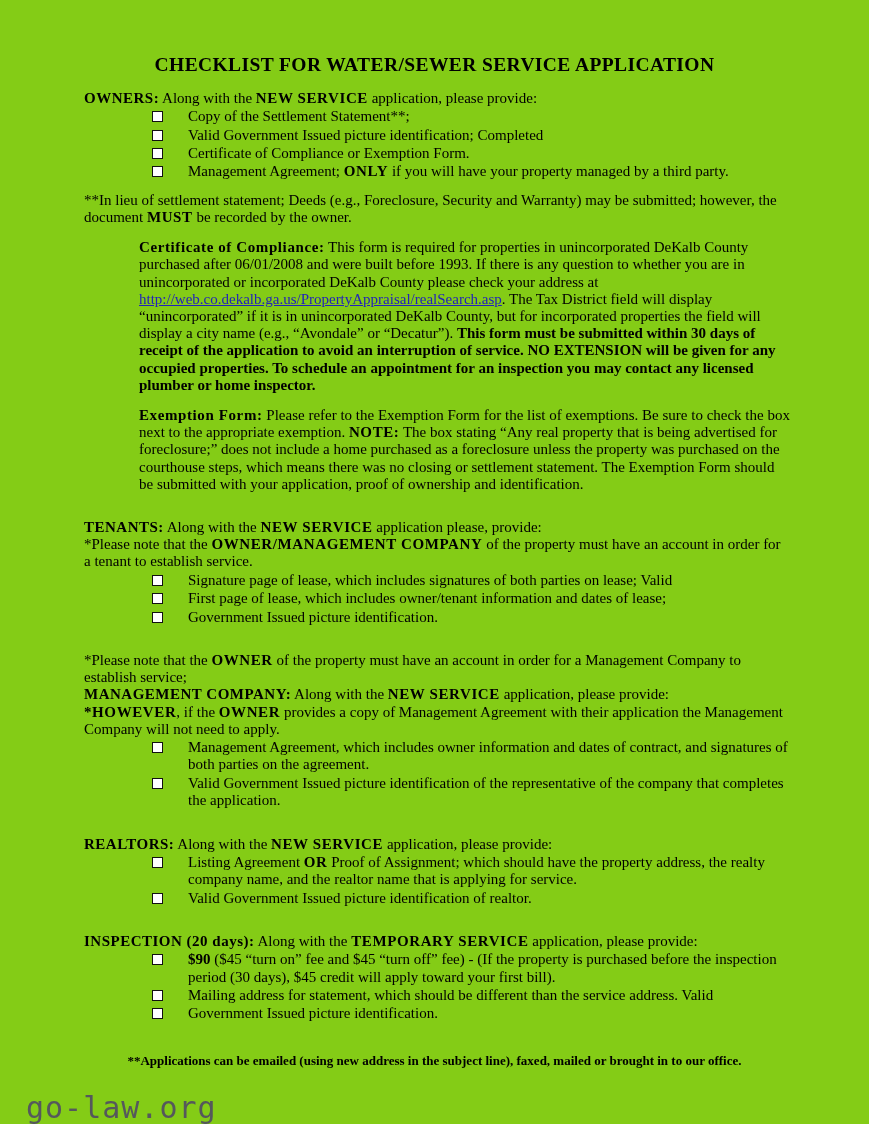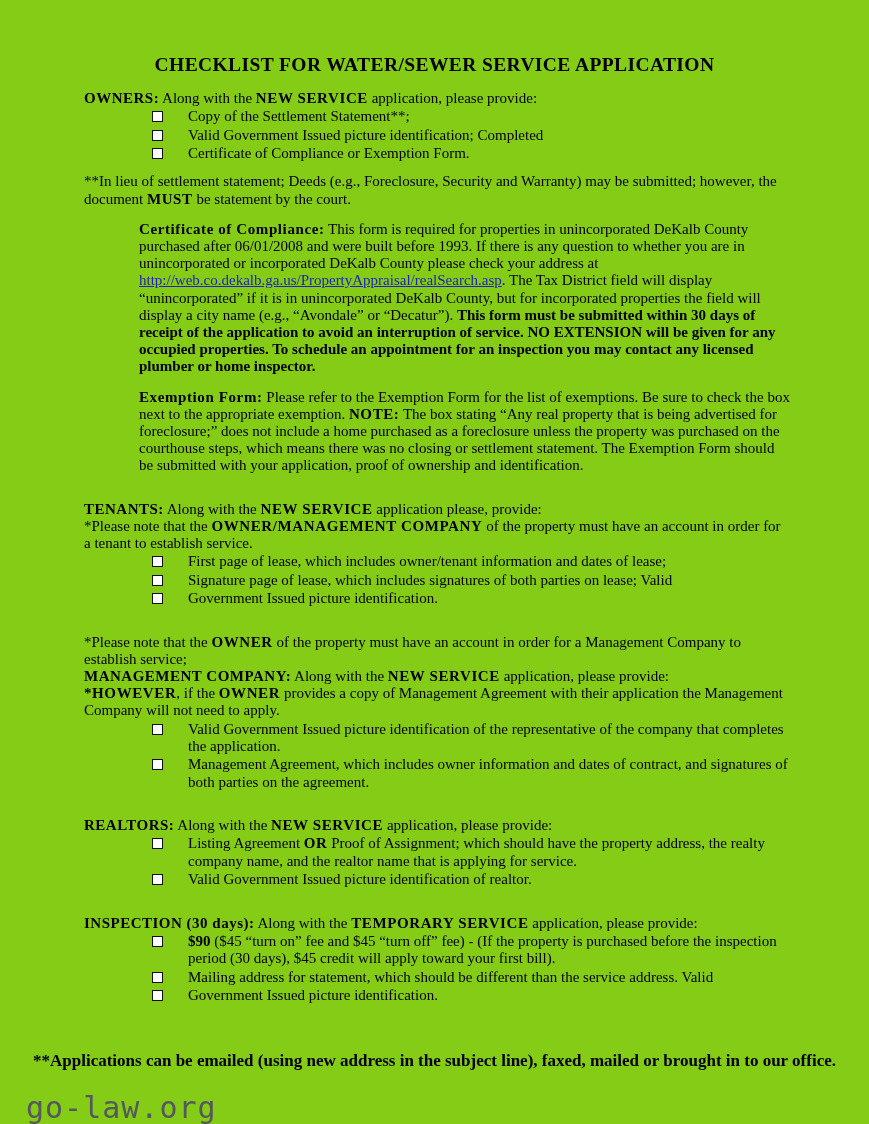--- a/index.html
+++ b/index.html
@@ -84,21 +84,21 @@
   a.link, .link {
     color: #2222bb;
     text-decoration: underline;
   }
   .footer-note {
     position: absolute;
     left: 0;
     top: 1052px;
     width: 869px;
     text-align: center;
-    font-size: 17px;
+    font-size: 13px;
     font-weight: bold;
     line-height: 17px;
   }
   .watermark {
     position: absolute;
     left: 26px;
     top: 1062px;
     font-family: "DejaVu Sans Mono", "Liberation Mono", monospace;
     font-size: 30px;
     color: #55585c;
@@ -115,66 +115,67 @@
   <div class="doc-title">CHECKLIST FOR WATER/SEWER SERVICE APPLICATION</div>
 
   <div class="body-wrap">
 
     <p><span class="section-head">OWNERS:</span><span> Along with the </span><span class="b sp">NEW SERVICE</span><span> application, please provide:</span></p>
 
     <ul class="checks">
       <li><span class="cbx"></span><span>Copy of the Settlement Statement**;</span></li>
       <li><span class="cbx"></span><span>Valid Government Issued picture identification; Completed</span></li>
       <li><span class="cbx"></span><span>Certificate of Compliance or Exemption Form.</span></li>
+      <li><span class="cbx"></span><span>Management Agreement; </span><span class="b sp">ONLY</span><span> if you will have your property managed by a third party.</span></li>
     </ul>
 
-    <p class="note-block"><span>**In lieu of settlement statement; Deeds (e.g., Foreclosure, Security and Warranty) may be submitted; however, the document </span><span class="b sp">MUST</span><span> be statement by the court.</span></p>
+    <p class="note-block"><span>**In lieu of settlement statement; Deeds (e.g., Foreclosure, Security and Warranty) may be submitted; however, the document </span><span class="b sp">MUST</span><span> be recorded by the owner.</span></p>
 
     <div class="indent-block">
       <p><span class="b sp">Certificate of Compliance:</span><span> This form is required for properties in unincorporated DeKalb County purchased after 06/01/2008 and were built before 1993. If there is any question to whether you are in unincorporated or incorporated DeKalb County please check your address at </span><span class="link">http://web.co.dekalb.ga.us/PropertyAppraisal/realSearch.asp</span><span>. The Tax District field will display “unincorporated” if it is in unincorporated DeKalb County, but for incorporated properties the field will display a city name (e.g., “Avondale” or “Decatur”). </span><span class="b">This form must be submitted within 30 days of receipt of the application to avoid an interruption of service. NO EXTENSION will be given for any occupied properties. To schedule an appointment for an inspection you may contact any licensed plumber or home inspector.</span></p>
     </div>
 
     <div class="indent-block">
       <p><span class="b sp">Exemption Form:</span><span>  Please refer to the Exemption Form for the list of exemptions. Be sure to check the box next to the appropriate exemption. </span><span class="b sp">NOTE:</span><span> The box stating “Any real property that is being advertised for foreclosure;” does not include a home purchased as a foreclosure unless the property was purchased on the courthouse steps, which means there was no closing or settlement statement. The Exemption Form should be submitted with your application, proof of ownership and identification.</span></p>
     </div>
 
     <div class="gap-lg"></div>
 
     <p><span class="section-head">TENANTS:</span><span> Along with the </span><span class="b sp">NEW SERVICE</span><span> application please, provide:</span></p>
     <p><span>*Please note that the </span><span class="b sp">OWNER/MANAGEMENT COMPANY</span><span> of the property must have an account in order for a tenant to establish service.</span></p>
 
     <ul class="checks">
+      <li><span class="cbx"></span><span>Signature page of lease, which includes signatures of both parties on lease;  Valid</span></li>
       <li><span class="cbx"></span><span>First page of lease, which includes owner/tenant information and dates of lease;</span></li>
-      <li><span class="cbx"></span><span>Signature page of lease, which includes signatures of both parties on lease;  Valid</span></li>
       <li><span class="cbx"></span><span>Government Issued picture identification.</span></li>
     </ul>
 
     <div class="gap-lg"></div>
 
     <p><span>*Please note that the </span><span class="b sp">OWNER</span><span> of the property must have an account in order for a Management Company to establish service;</span></p>
     <p><span class="section-head">MANAGEMENT COMPANY:</span><span>  Along with the </span><span class="b sp">NEW SERVICE</span><span> application, please provide:</span></p>
     <p><span class="b sp">*HOWEVER</span><span>, if the </span><span class="b sp">OWNER</span><span> provides a copy of Management Agreement with their application the Management Company will not need to apply.</span></p>
 
     <ul class="checks">
+      <li><span class="cbx"></span><span>Management Agreement, which includes owner information and dates of contract, and signatures of both parties on the agreement.</span></li>
       <li><span class="cbx"></span><span>Valid Government Issued picture identification of the representative of the company that completes the application.</span></li>
-      <li><span class="cbx"></span><span>Management Agreement, which includes owner information and dates of contract, and signatures of both parties on the agreement.</span></li>
     </ul>
 
     <div class="gap-lg"></div>
 
     <p><span class="section-head">REALTORS:</span><span>  Along with the </span><span class="b sp">NEW SERVICE</span><span> application, please provide:</span></p>
 
     <ul class="checks">
       <li><span class="cbx"></span><span>Listing Agreement </span><span class="b sp">OR</span><span> Proof of Assignment; which should have the property address, the realty company name, and the realtor name that is applying for service.</span></li>
       <li><span class="cbx"></span><span>Valid Government Issued picture identification of realtor.</span></li>
     </ul>
 
     <div class="gap-lg"></div>
 
-    <p><span class="section-head">INSPECTION (30 days):</span><span>  Along with the </span><span class="b sp">TEMPORARY SERVICE</span><span> application, please provide:</span></p>
+    <p><span class="section-head">INSPECTION (20 days):</span><span>  Along with the </span><span class="b sp">TEMPORARY SERVICE</span><span> application, please provide:</span></p>
 
     <ul class="checks">
       <li><span class="cbx"></span><span class="b">$90</span><span> ($45 “turn on” fee and $45 “turn off” fee) - (If the property is purchased before the inspection period (30 days), $45 credit will apply toward your first bill).</span></li>
       <li><span class="cbx"></span><span>Mailing address for statement, which should be different than the service address. Valid</span></li>
       <li><span class="cbx"></span><span>Government Issued picture identification.</span></li>
     </ul>
 
   </div>
 
   <div class="footer-note">**Applications can be emailed (using new address in the subject line), faxed, mailed or brought in to our office.</div>

